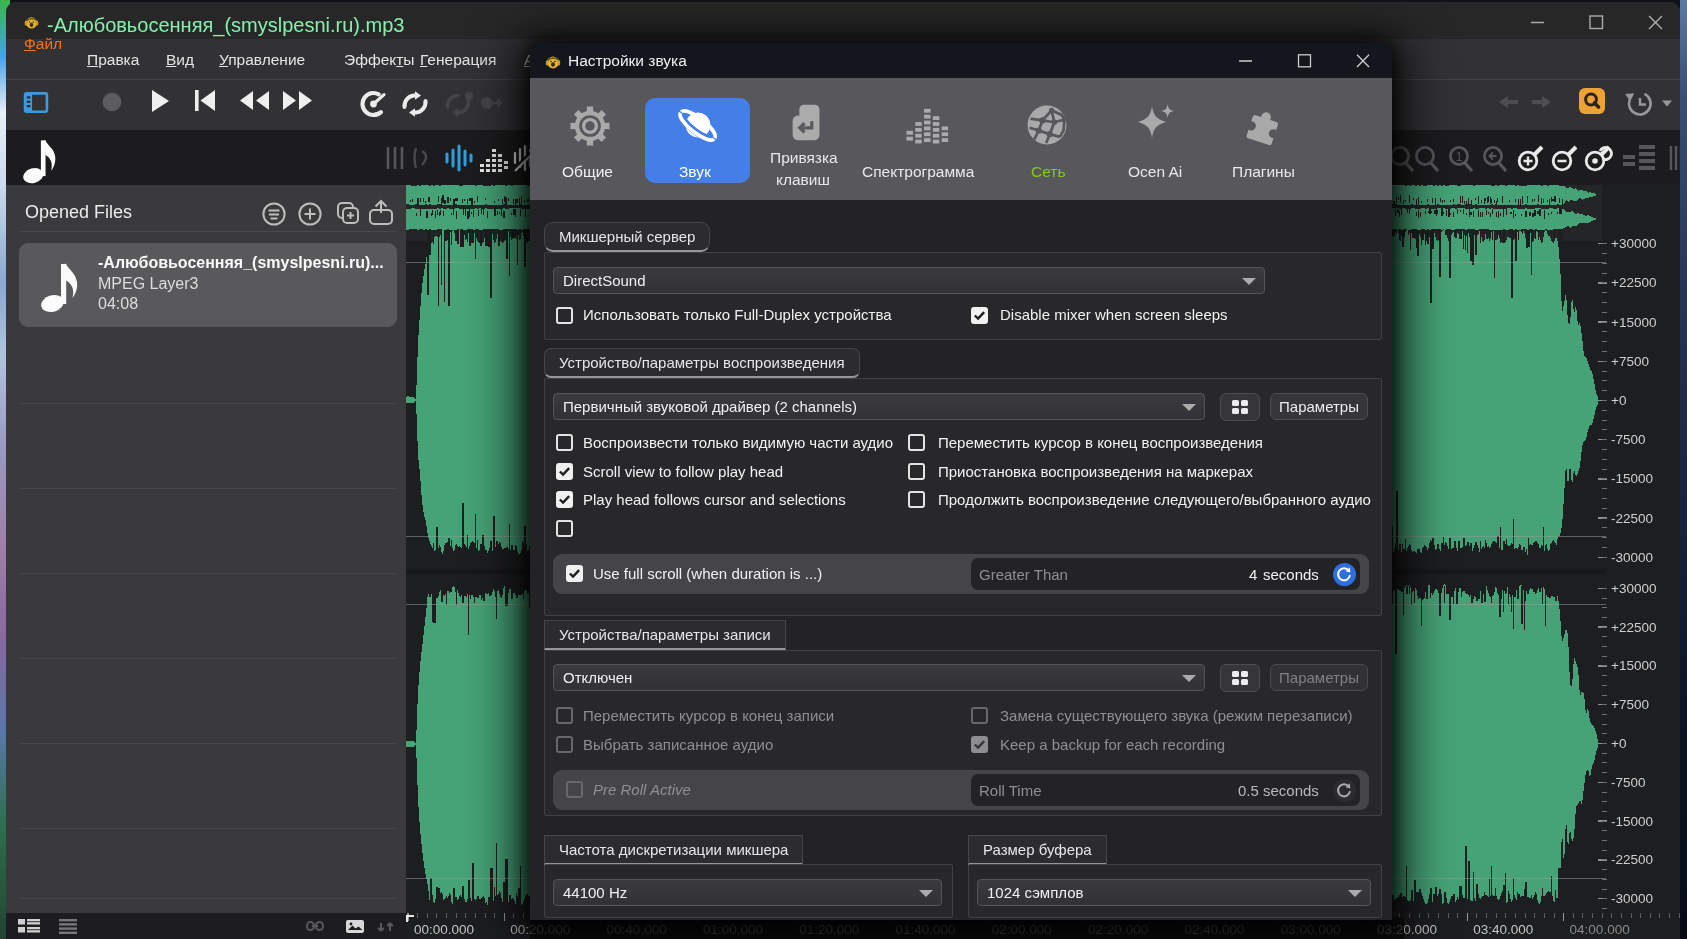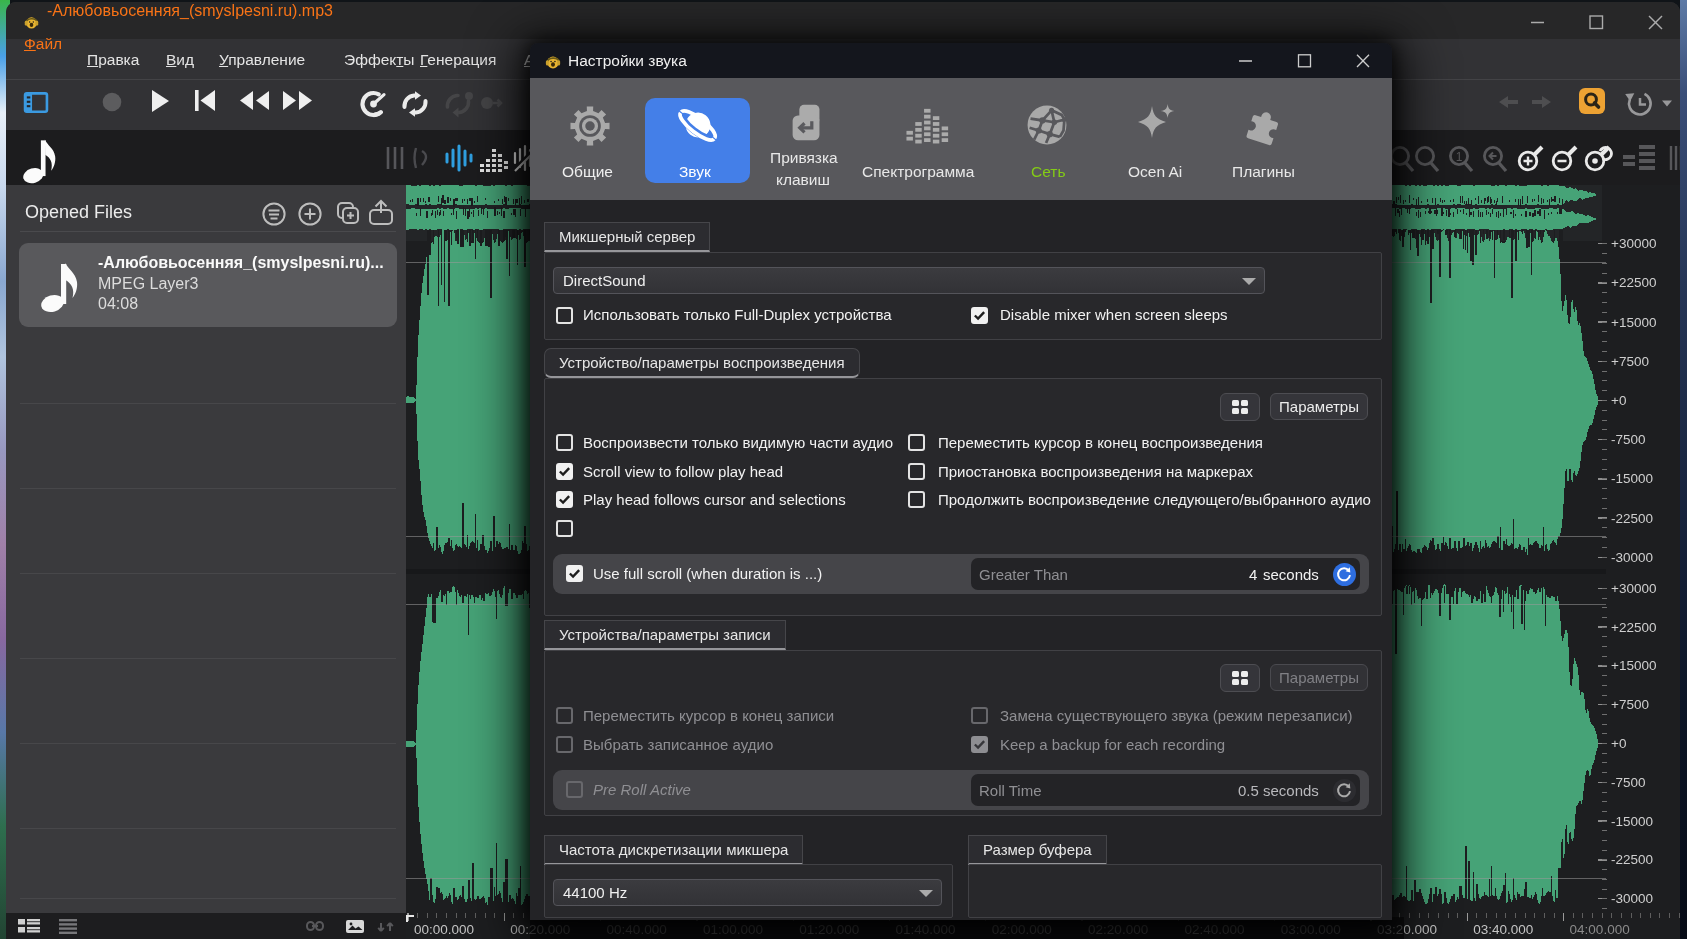--- a/index.html
+++ b/index.html
@@ -30,21 +30,21 @@
 <div class="abs" style="left:0;top:0;width:1674px;height:37px;background:#272728;"></div>
 <svg class="abs" style="left:17px;top:11px" width="17" height="17" viewBox="0 0 24 24">
  <ellipse cx="12" cy="14" rx="7.5" ry="8" fill="#e8b431"></ellipse>
  <path d="M4 14 a8.5 7 0 0 1 16.5 -1" fill="none" stroke="#6a5a18" stroke-width="2.2"></path>
  <rect x="2.5" y="11" width="4" height="7" rx="2" fill="#caa02c"></rect>
  <rect x="17.5" y="11" width="4" height="7" rx="2" fill="#caa02c"></rect>
  <circle cx="9.4" cy="12.6" r="1.1" fill="#222"></circle>
         <circle cx="14.6" cy="12.6" r="1.1" fill="#222"></circle>
  <ellipse cx="12" cy="16.8" rx="2.6" ry="3" fill="#3a2a08"></ellipse>
 </svg>
-<div class="txt" style="left:41px;top:0;font-size:16px;color:#f97316;">-Алюбовьосенняя_(smyslpesni.ru).mp3</div>
+<div class="txt" style="left:41px;top:12px;font-size:20px;color:#86efac;">-Алюбовьосенняя_(smyslpesni.ru).mp3</div>
 <svg class="abs" style="left:1517px;top:9px" width="150" height="22" viewBox="0 0 150 22">
  <line x1="8" y1="11.5" x2="21" y2="11.5" stroke="#ababab" stroke-width="1.4"></line>
  <rect x="67" y="5" width="12.5" height="12.5" fill="none" stroke="#ababab" stroke-width="1.4"></rect>
  <line x1="126" y1="5" x2="139" y2="18" stroke="#ababab" stroke-width="1.4"></line>
  <line x1="139" y1="5" x2="126" y2="18" stroke="#ababab" stroke-width="1.4"></line>
 </svg>
 <div class="abs" style="left:0;top:37px;width:1674px;height:41px;background:#323235;border-bottom:1px solid #434346;"></div>
       <div class="txt" style="left:18px;top:33px;font-size:15.5px;color:#f97316;"><u>Ф</u>айл</div>
       <div class="txt" style="left:81px;top:49px;font-size:15.5px;color:#e4e4e4;"><u>П</u>равка</div>
       <div class="txt" style="left:160px;top:49px;font-size:15.5px;color:#e4e4e4;"><u>В</u>ид</div>
@@ -1218,33 +1218,34 @@
   <path d="M10.5 2.5 C11.3 7.5 12.5 8.8 17.5 10.5 C12.5 12.2 11.3 13.5 10.5 18.5 C9.7 13.5 8.5 12.2 3.5 10.5 C8.5 8.8 9.7 7.5 10.5 2.5z" fill="#a9a9a9"></path>
   <path d="M18.3 1.5 C18.7 4 19.3 4.6 21.8 5 C19.3 5.4 18.7 6 18.3 8.5 C17.9 6 17.3 5.4 14.8 5 C17.3 4.6 17.9 4 18.3 1.5z" fill="#a9a9a9"></path>
  </svg>
  <div class="txt" style="left:598px;top:120px;font-size:15.5px;color:#e8e8e8;">Ocen Ai</div>
  <svg class="abs" style="left:710px;top:60px" width="44" height="44" viewBox="0 0 24 24">
   <g transform="rotate(18 12 12)">
    <path fill="#a9a9a9" d="M7 8 h3.2 v-0.8 a2.6 2.6 0 1 1 5.2 0 V8 H19 a1.2 1.2 0 0 1 1.2 1.2 v3 h-0.9 a2.4 2.4 0 1 0 0 4.8 h0.9 v3 a1.2 1.2 0 0 1 -1.2 1.2 H7 a1.2 1.2 0 0 1 -1.2 -1.2 v-3.2 h0.8 a2.5 2.5 0 1 0 0 -5 H5.8 V9.2 A1.2 1.2 0 0 1 7 8z"></path>
   </g>
  </svg>
  <div class="txt" style="left:702px;top:120px;font-size:15.5px;color:#e8e8e8;">Плагины</div>
-<div class="gtab" style="left:14px;top:179px;">Микшерный сервер</div>
+<div class="gtab" style="left:14px;top:179px;border-radius:9px;">Микшерный сервер</div>
       <div class="gbox" style="left:14px;top:209px;width:838px;height:88px;"></div>
       <div class="dd" style="left:23px;top:224px;width:712px;height:27px;color:#f0f0f0;">DirectSound<span class="arr"></span></div>
       <div class="cb" style="left:26px;top:264px;"></div>
       <div class="cblab" style="left:53px;top:263px;">Использовать только Full-Duplex устройства</div>
       <div class="cb on" style="left:441px;top:264px;">
         <svg width="13" height="11" viewBox="0 0 15 13">
           <path d="M2 6.5 L5.8 10.2 L13 2.5" fill="none" stroke="#1e1e1e" stroke-width="2.8"></path>
         </svg>
       </div>
       <div class="cblab" style="left:470px;top:263px;">Disable mixer when screen sleeps</div>
       <div class="gtab" style="left:14px;top:305px;border-radius:7px;">Устройство/параметры воспроизведения</div>
       <div class="gbox" style="left:14px;top:335px;width:838px;height:238px;"></div>
+      <div class="dd" style="left:23px;top:350px;width:652px;height:27px;color:#f0f0f0;">Первичный звуковой драйвер (2 channels)<span class="arr"></span></div>
       <div class="btn" style="left:690px;top:350px;width:40px;height:28px;">
 <svg width="17" height="15" viewBox="0 0 17 15" style="margin-top:6px">
           <g fill="#ededed">
             <rect x="0" y="0" width="7" height="6" rx="1.5"></rect>
             <rect x="9" y="0" width="7" height="6" rx="1.5"></rect>
             <rect x="0" y="8" width="7" height="6" rx="1.5"></rect>
             <rect x="9" y="8" width="7" height="6" rx="1.5"></rect>
           </g>
         </svg></div>
       <div class="btn" style="left:740px;top:350px;width:98px;height:27px;line-height:25px;">Параметры</div>
@@ -1280,20 +1281,21 @@
       <div class="cblab dis" style="left:449px;top:523px;">Greater Than</div>
       <div class="cblab" style="left:719px;top:523px;">4</div>
       <div class="cblab" style="left:733px;top:523px;">seconds</div>
       <div class="abs" style="left:803px;top:520px;width:23px;height:23px;border-radius:50%;background:#2e6ee0;">
 <svg width="23" height="23" viewBox="0 0 23 23">
           <path d="M15.8 7.6 a6 6 0 1 0 1.2 4.6" fill="none" stroke="#fff" stroke-width="2"></path>
           <polygon points="16.8,4.2 17.3,9.4 12.6,8.2" fill="#fff"></polygon>
         </svg></div>
       <div class="gtab" style="left:14px;top:577px;">Устройства/параметры записи</div>
       <div class="gbox" style="left:14px;top:607px;width:838px;height:166px;"></div>
+      <div class="dd" style="left:23px;top:621px;width:652px;height:27px;color:#f0f0f0;">Отключен<span class="arr"></span></div>
       <div class="btn" style="left:690px;top:621px;width:40px;height:28px;">
 <svg width="17" height="15" viewBox="0 0 17 15" style="margin-top:6px">
           <g fill="#ededed">
             <rect x="0" y="0" width="7" height="6" rx="1.5"></rect>
             <rect x="9" y="0" width="7" height="6" rx="1.5"></rect>
             <rect x="0" y="8" width="7" height="6" rx="1.5"></rect>
             <rect x="9" y="8" width="7" height="6" rx="1.5"></rect>
           </g>
         </svg></div>
       <div class="btn" style="left:740px;top:621px;width:98px;height:27px;line-height:25px;color:#808085;border-color:#4a4a4f;background:#323236;">Параметры</div>
@@ -1319,13 +1321,14 @@
       <div class="abs" style="left:803px;top:736px;width:23px;height:23px;border-radius:50%;background:#2c2c30;">
 <svg width="23" height="23" viewBox="0 0 23 23">
           <path d="M15.8 7.6 a6 6 0 1 0 1.2 4.6" fill="none" stroke="#aaa" stroke-width="2"></path>
           <polygon points="16.8,4.2 17.3,9.4 12.6,8.2" fill="#aaa"></polygon>
         </svg></div>
       <div class="gtab" style="left:14px;top:792px;">Частота дискретизации микшера</div>
       <div class="gbox" style="left:14px;top:821px;width:409px;height:54px;"></div>
       <div class="dd" style="left:23px;top:836px;width:389px;height:27px;color:#f0f0f0;">44100 Hz<span class="arr"></span></div>
       <div class="gtab" style="left:438px;top:792px;">Размер буфера</div>
       <div class="gbox" style="left:438px;top:821px;width:414px;height:54px;"></div>
+      <div class="dd" style="left:447px;top:836px;width:394px;height:27px;color:#f0f0f0;">1024 сэмплов<span class="arr"></span></div>
     </div>
   </div>
 </body></html>

